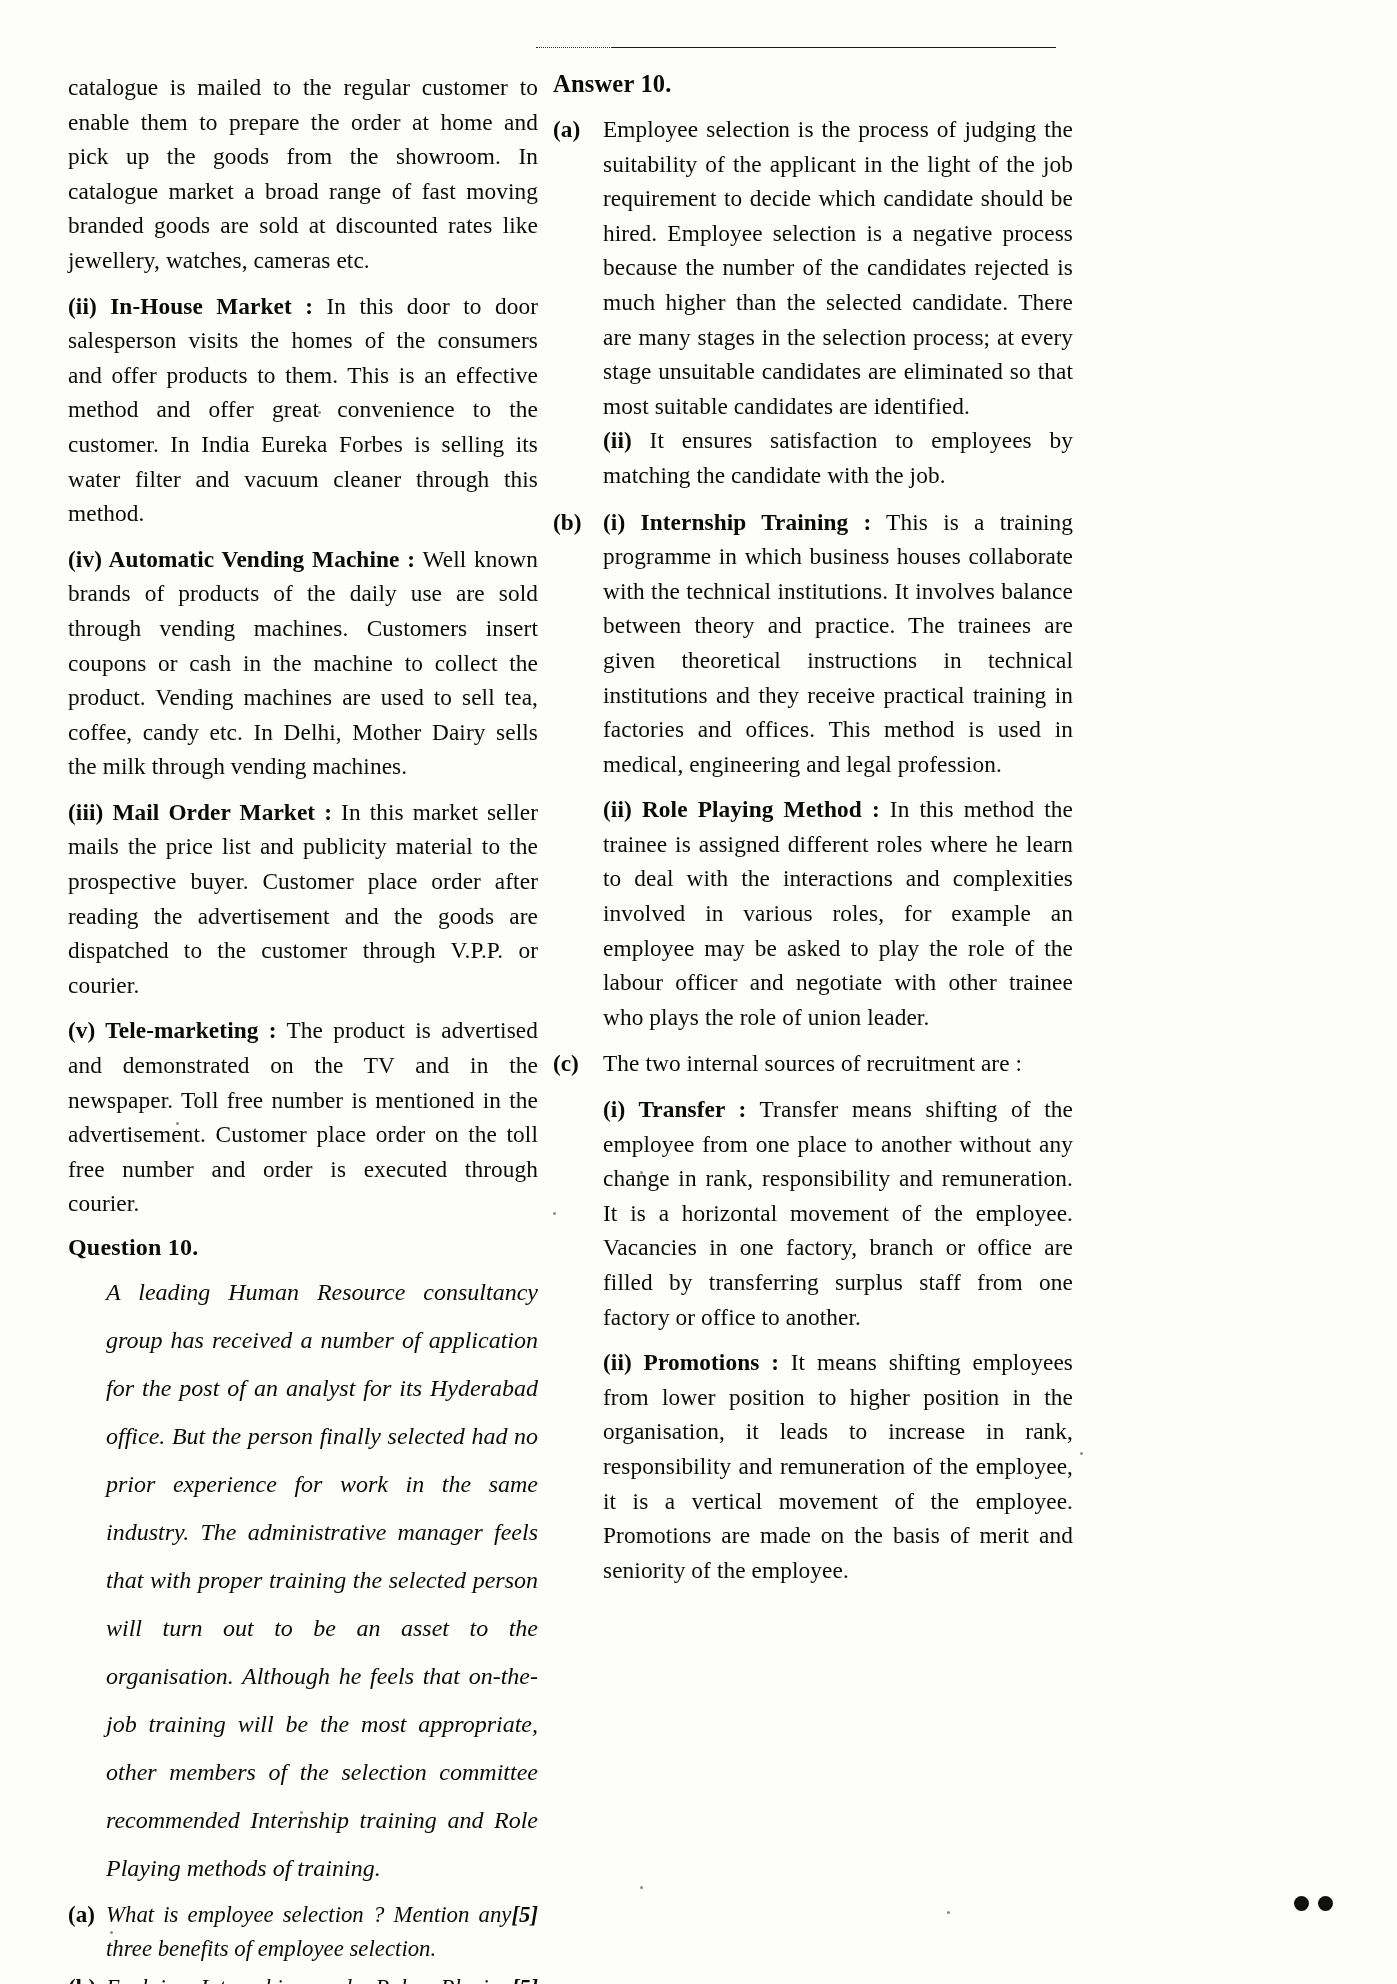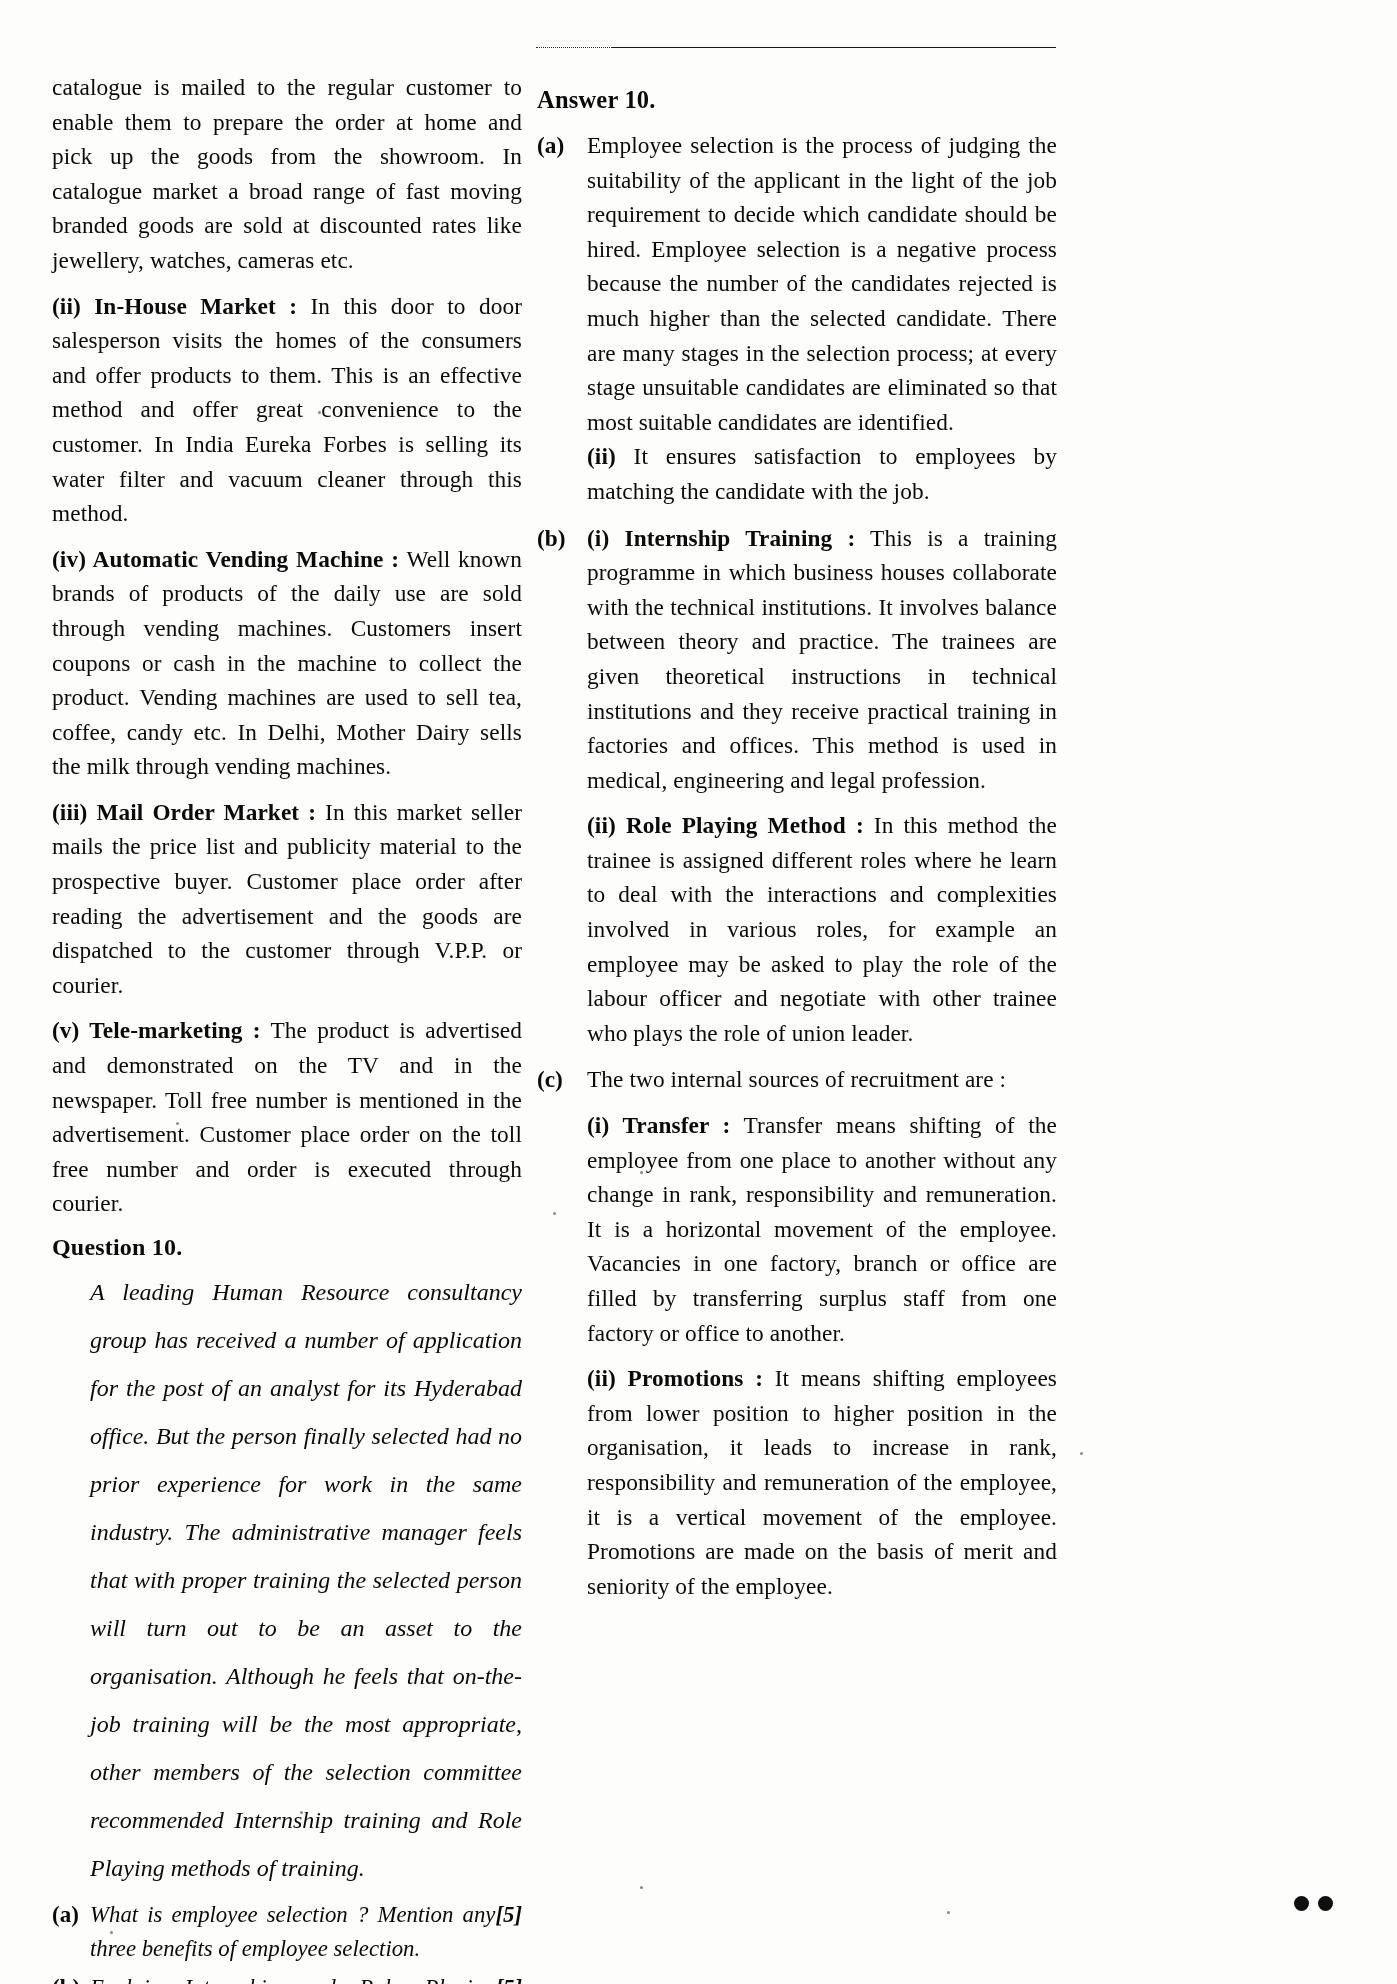--- a/index.html
+++ b/index.html
@@ -39,21 +39,21 @@
   }
   .rule-solid {
     flex: 1;
     height: 0;
     border-top: 1.7px solid #1a1a1a;
   }
 
   .columns {
     position: absolute;
     top: 70px;
-    left: 0;
+    left: 16px;
     width: 1131px;
     height: 1870px;
     text-decoration: underline;
   }
 
   .col {
     position: absolute;
     top: 0;
   }
   .col-left  { left: 52px;  width: 470px; }
@@ -74,21 +74,21 @@
 
   .lbl { font-weight: bold; }
 
   h3.qhead {
     margin: 13px 0 7px 0;
     font-size: 24px;
     font-weight: bold;
     letter-spacing: 0.2px;
   }
   h3.ahead {
-    margin: 16px 0 14px 0;
+    margin: 0 0 14px 0;
     font-size: 24.5px;
     font-weight: bold;
     letter-spacing: 0.2px;
   }
 
   
   .case {
     margin: 0 0 6px 38px;
     font-size: 24px;
     line-height: 48px;

